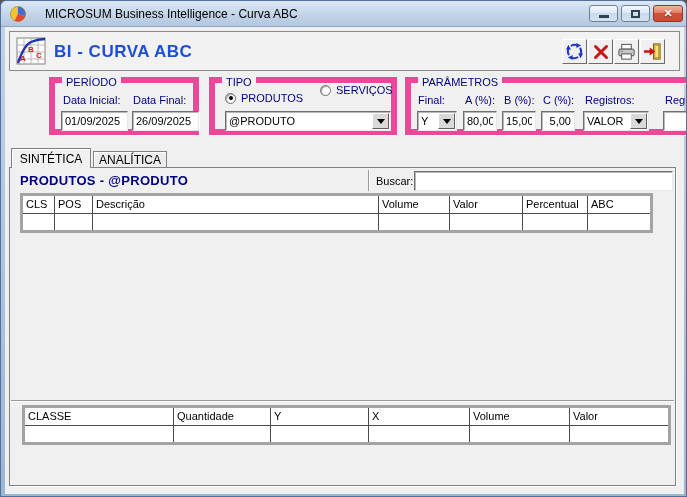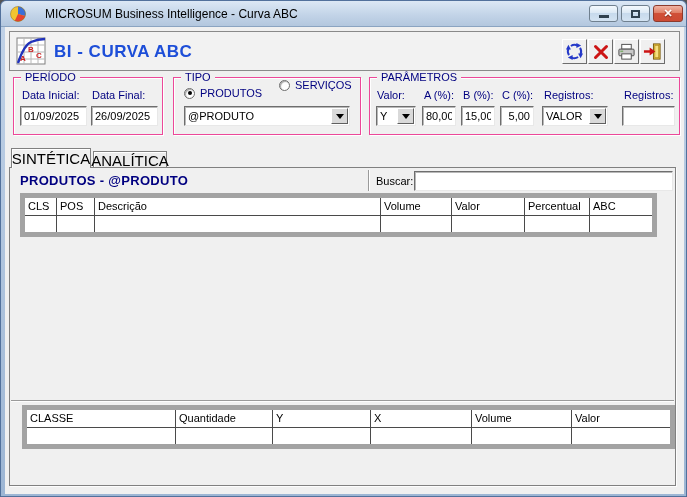--- a/index.html
+++ b/index.html
@@ -30,22 +30,22 @@
   #client { position:absolute; left:4px; top:26px; width:679px; height:467px; background:#f0f0f0; }
   
   #headerbar { position:absolute; left:4px; top:4px; width:671px; height:40px;
     background:#f2f2f2; border:1px solid #8a8a8a; }
   #headerbar .hicon { position:absolute; left:6px; top:5px; width:30px; height:28px; }
   #headerbar .htitle { position:absolute; left:44px; top:10px; font-size:17px; font-weight:bold; color:#1d4ed8; letter-spacing:0.5px; }
   #toolbar { position:absolute; right:14px; top:7px; display:flex; gap:1px; }
   .tbtn { width:25px; height:25px; background:#f0f0f0; border:1px solid;
     border-color:#ffffff #6d6d6d #6d6d6d #ffffff; display:flex; align-items:center; justify-content:center; }
   
-  .gbox { position:absolute; height:58px; border:1px solid #ec4899;
-    box-shadow:inset 1px 1px 0 #ffffff, 1px 1px 0 #ffffff; }
+  .gbox { position:absolute; height:58px; border:6px solid #ec4899;
+    box-shadow:inset 1px 1px 0 #ffffff, 1px 1px 0 #ffffff;margin-left:36px; }
   .gbox .legend { position:absolute; top:-7px; left:7px; background:#f0f0f0; padding:0 4px;
     color:#000080; font-size:11px; }
   .navy-label { color:#000080; font-size:11px; white-space:nowrap; }
   .sunken { background:#fff; border:1px solid; border-color:#6e6e6e #e8e8e8 #e8e8e8 #6e6e6e;
     box-shadow:inset 1px 1px 0 rgba(0,0,0,0.28); }
   .field { position:absolute; height:20px; font-family:"Liberation Sans",sans-serif;
     font-size:11px; padding:0 3px; color:#000; outline:none; }
   .ddown { position:absolute; height:20px; display:flex; align-items:center; }
   .ddown .val { flex:1; padding-left:3px; overflow:hidden; white-space:nowrap; }
   .ddown .arrowbtn { width:17px; height:16px; margin-right:1px; background:#d9d9d9;
@@ -53,32 +53,32 @@
     display:flex; align-items:center; justify-content:center; }
   .ddown .arrowbtn::after { content:""; width:0; height:0; border:4px solid transparent; border-top:5px solid #000; margin-top:4px; }
   .radio { position:absolute; display:flex; align-items:center; gap:5px; }
   .radio .circle { width:11px; height:11px; border-radius:50%; background:#fff;
     border:1px solid #6e6e6e; box-shadow:inset 1px 1px 1px rgba(0,0,0,0.35); position:relative; }
   .radio.checked .circle::after { content:""; position:absolute; left:2.5px; top:2.5px; width:4px; height:4px; border-radius:50%; background:#000; }
   .radio .rlabel { color:#000080; font-size:11px; }
   
   .tab { position:absolute; border:1px solid #808080; border-bottom:none;
     box-shadow:inset 1px 1px 0 #fff; background:#f0f0f0;
-    display:flex; align-items:center; justify-content:center; font-size:15px; color:#000; }
+    display:flex; align-items:center; justify-content:center; font-size:12px; color:#000; }
   #tab-sintetica { left:6px; top:121px; width:80px; height:20px; z-index:3; }
   #tab-analitica { left:88px; top:124px; width:74px; height:17px; z-index:1; background:#ececec; }
   
   #tabpanel { position:absolute; left:4px; top:140px; width:667px; height:319px;
     border:1px solid #808080; box-shadow:1px 1px 0 #fdfdfd; background:#f0f0f0; z-index:2; }
   #section-title { position:absolute; left:10px; top:5px; font-size:13px; font-weight:bold; color:#000080; letter-spacing:0.3px; }
   #buscar-sep { position:absolute; left:358px; top:2px; width:1px; height:21px; background:#9a9a9a; box-shadow:1px 0 0 #fff; }
   #buscar-label { position:absolute; left:366px; top:7px; color:#000; }
   #buscar-input { left:404px; top:3px; width:259px; }
   
-  .grid { position:absolute; border:5px solid #a3a3a3; background:#7f1d1d; }
+  .grid { position:absolute; border:3px solid #a3a3a3; background:#7f1d1d; }
   .grow { display:flex; }
   .gcell { border-right:1px solid #4a4a4a; padding:2px 3px 0 3px; height:18px; overflow:hidden;
     white-space:nowrap; background:#fff; font-size:11px; }
   .gcell:last-child { border-right:none; }
   .ghead .gcell { border-bottom:1px solid #4a4a4a; }
   .gbody .gcell { height:16px; }
   #main-grid { left:10px; top:25px; }
   #grid-divider { position:absolute; left:1px; top:232px; width:663px; height:1px; background:#9a9a9a; box-shadow:0 1px 0 #fdfdfd; }
   #summary-grid { left:12px; top:237px; }
 </style>
@@ -187,21 +187,21 @@
         <span class="rlabel">SERVIÇOS</span>
       </div>
       <div class="ddown sunken" style="left:10px; top:28px; width:166px;">
         <span class="val">@PRODUTO</span>
         <span class="arrowbtn"></span>
       </div>
     </div>
 
     <div class="gbox" style="left:364px; top:50px; width:311px;">
       <span class="legend">PARÂMETROS</span>
-      <span class="navy-label" style="position:absolute; left:7px; top:11px;">Valor:</span>
+      <span class="navy-label" style="position:absolute; left:7px; top:11px;">Final:</span>
       <span class="navy-label" style="position:absolute; left:54px; top:11px;">A (%):</span>
       <span class="navy-label" style="position:absolute; left:93px; top:11px;">B (%):</span>
       <span class="navy-label" style="position:absolute; left:132px; top:11px;">C (%):</span>
       <span class="navy-label" style="position:absolute; left:174px; top:11px;">Registros:</span>
       <span class="navy-label" style="position:absolute; left:254px; top:11px;">Registros:</span>
       <div class="ddown sunken" style="left:6px; top:28px; width:40px;">
         <span class="val">Y</span>
         <span class="arrowbtn"></span>
       </div>
       <input class="field sunken" style="left: 52px; top: 28px; width: 34px; text-align: right;" value="80,00">

